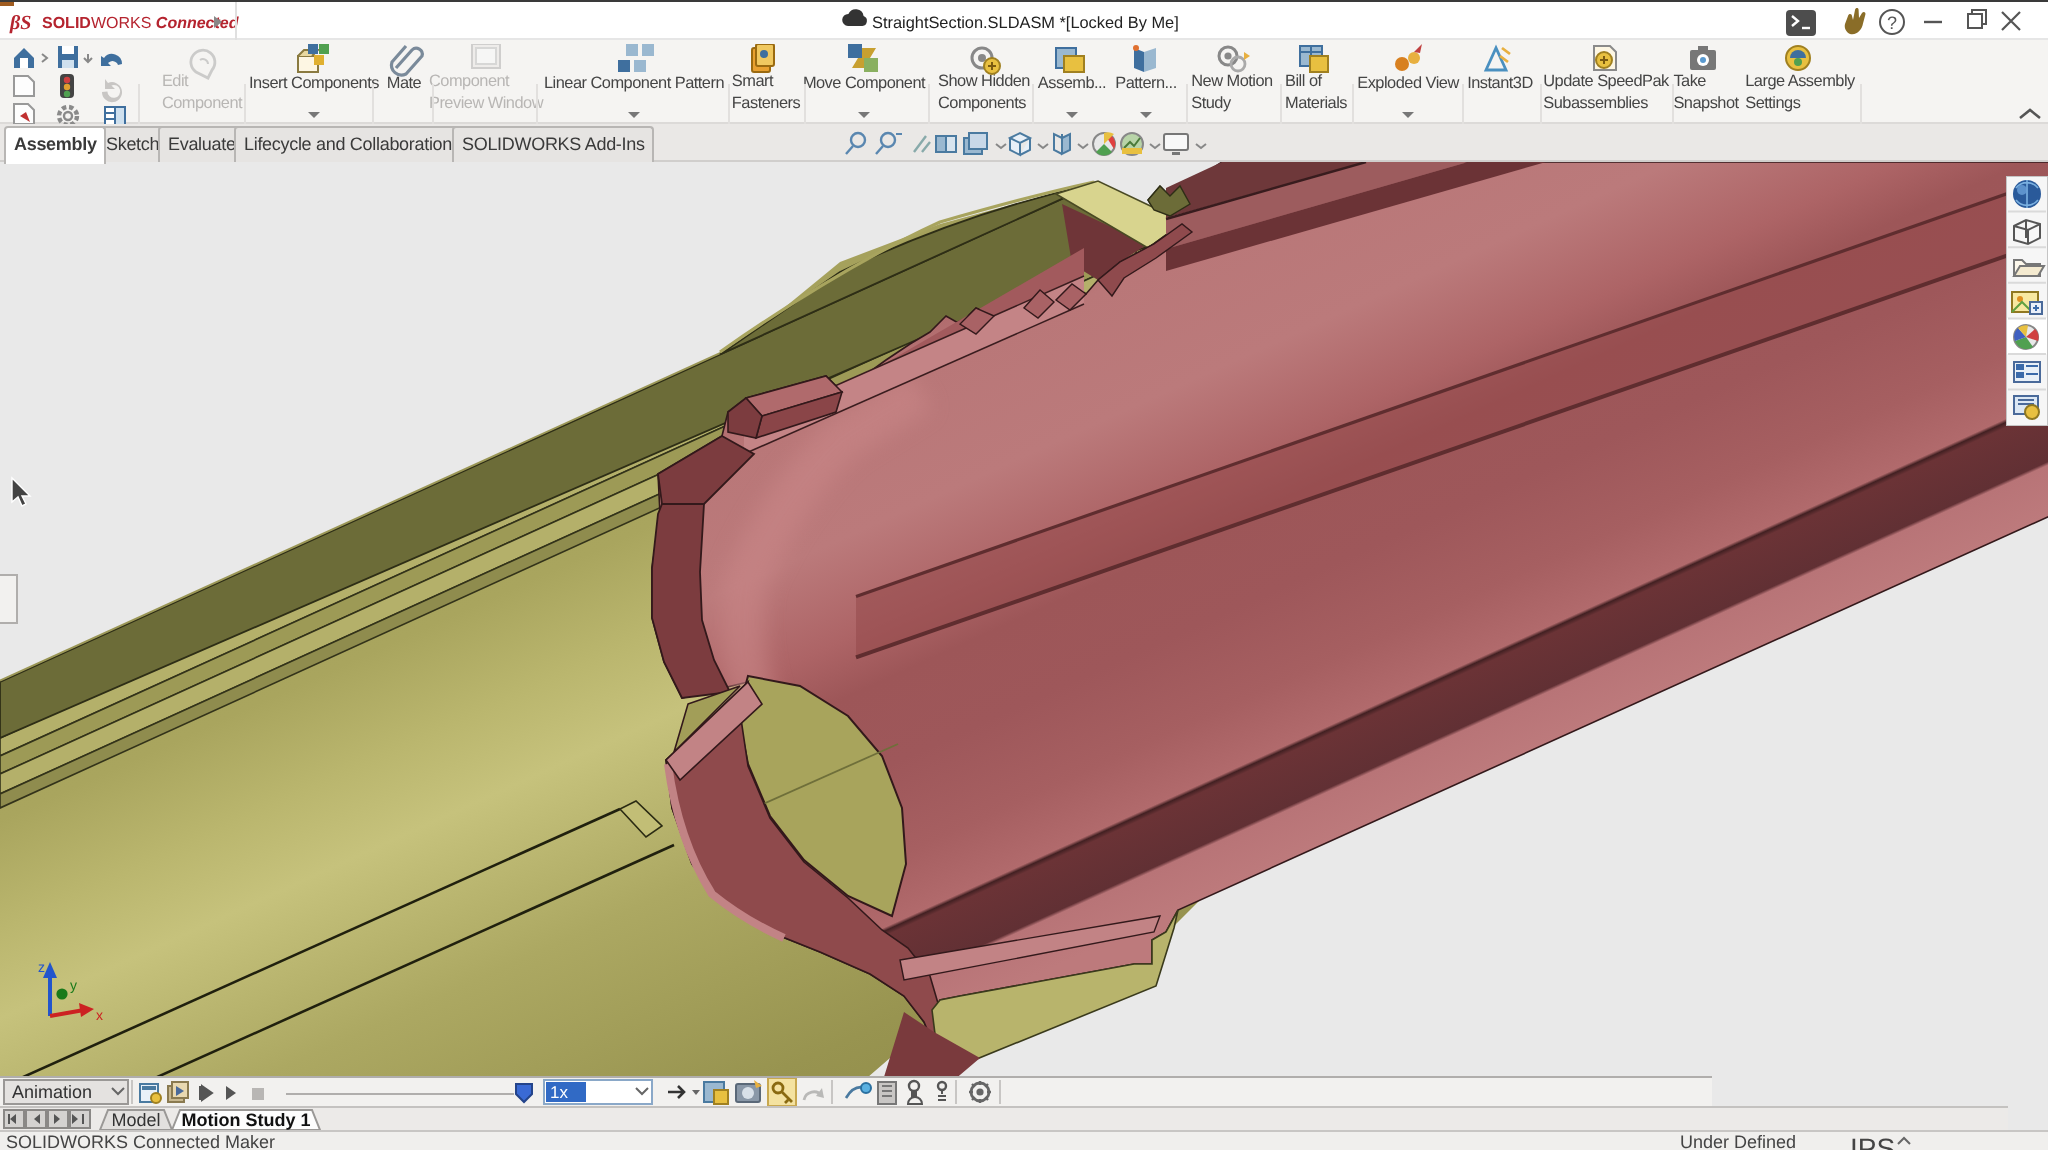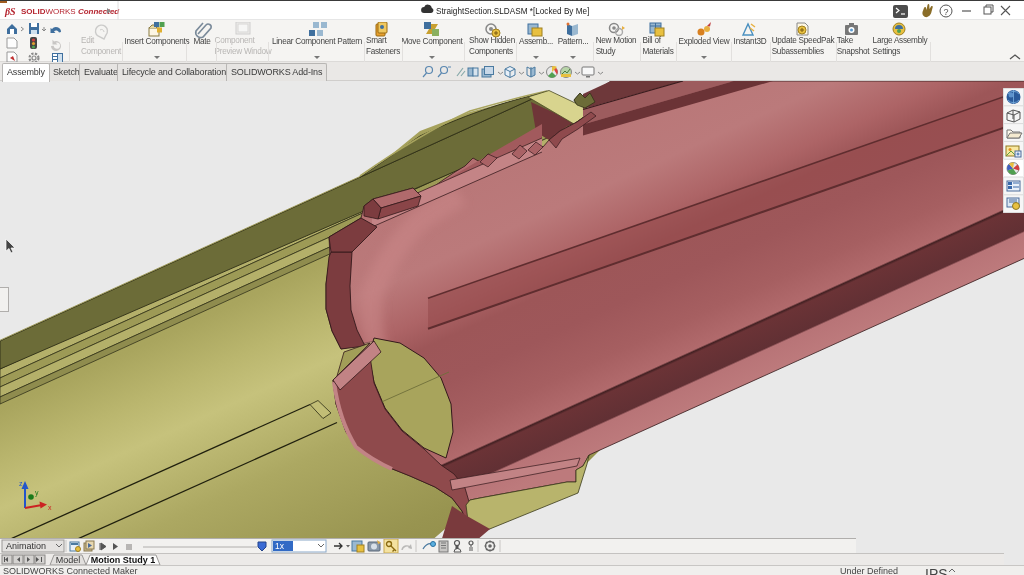--- a/index.html
+++ b/index.html
@@ -9,21 +9,21 @@
 #tabrow{left:0;top:62px;width:1024px;height:19px;background:#eae8e6;border-bottom:1px solid #d0cecc}
 #viewport{left:0;top:81px;width:1024px;height:457px;background:#e9e9e9}
 #mmbar{left:0;top:538px;width:856px;height:15px;background:#f2f1ef;border-top:1px solid #b0aeac}
 #mmtabs{left:0;top:553px;width:1004px;height:12px;background:#eceae8;border-top:1px solid #c4c2c0}
 #statusbar{left:0;top:565px;width:1024px;height:10px;background:#f0efed;border-top:1px solid #c8c6c4}
 .rlbl{position:absolute;font-size:8.2px;letter-spacing:-0.25px;color:#454545;text-align:left;white-space:nowrap;transform:translateX(-50%);line-height:10.5px}
 .gray{color:#b8b6b4}
 .sep{position:absolute;top:22px;width:1px;height:38px;background:#e2e0de}
 .drop{position:absolute;width:0;height:0;border-left:3px solid transparent;border-right:3px solid transparent;border-top:3px solid #777;transform:translateX(-50%)}
 .tab{position:absolute;top:1px;height:18px;font-size:9px;letter-spacing:-0.15px;color:#3a3a3a;background:#e6e4e2;border:1px solid #b8b6b4;border-bottom:none;padding:0 4px;line-height:17px;border-radius:2px 2px 0 0}
-.tab.active{background:#fff;font-weight:normal;height:19px;z-index:2}
+.tab.active{background:#fff;font-weight:bold;height:19px;z-index:2}
 </style></head>
 <body>
 <div class="abs" id="titlebar">
   <svg class="abs" style="left:0;top:0" width="1024" height="20">
     <rect x="0" y="0" width="7" height="2" fill="#a05c20"></rect>
     <text x="5" y="13.5" font-size="10" font-weight="bold" font-style="italic" fill="#b5242f" font-family="Liberation Serif,serif">βS</text>
     <text x="21" y="13" font-size="8" font-weight="bold" fill="#b5242f">SOLID<tspan font-weight="normal">WORKS</tspan><tspan font-style="italic"> Connected</tspan></text>
     <path d="M107,7 l4,3 l-4,3 z" fill="#888"></path>
     <line x1="118" y1="0" x2="118" y2="20" stroke="#e0e0e0"></line>
     <path d="M424,12 a3,3 0 0 1 0.2,-6 a4,4 0 0 1 7.6,1 a2.6,2.6 0 0 1 -0.6,5 z" fill="#333"></path>

